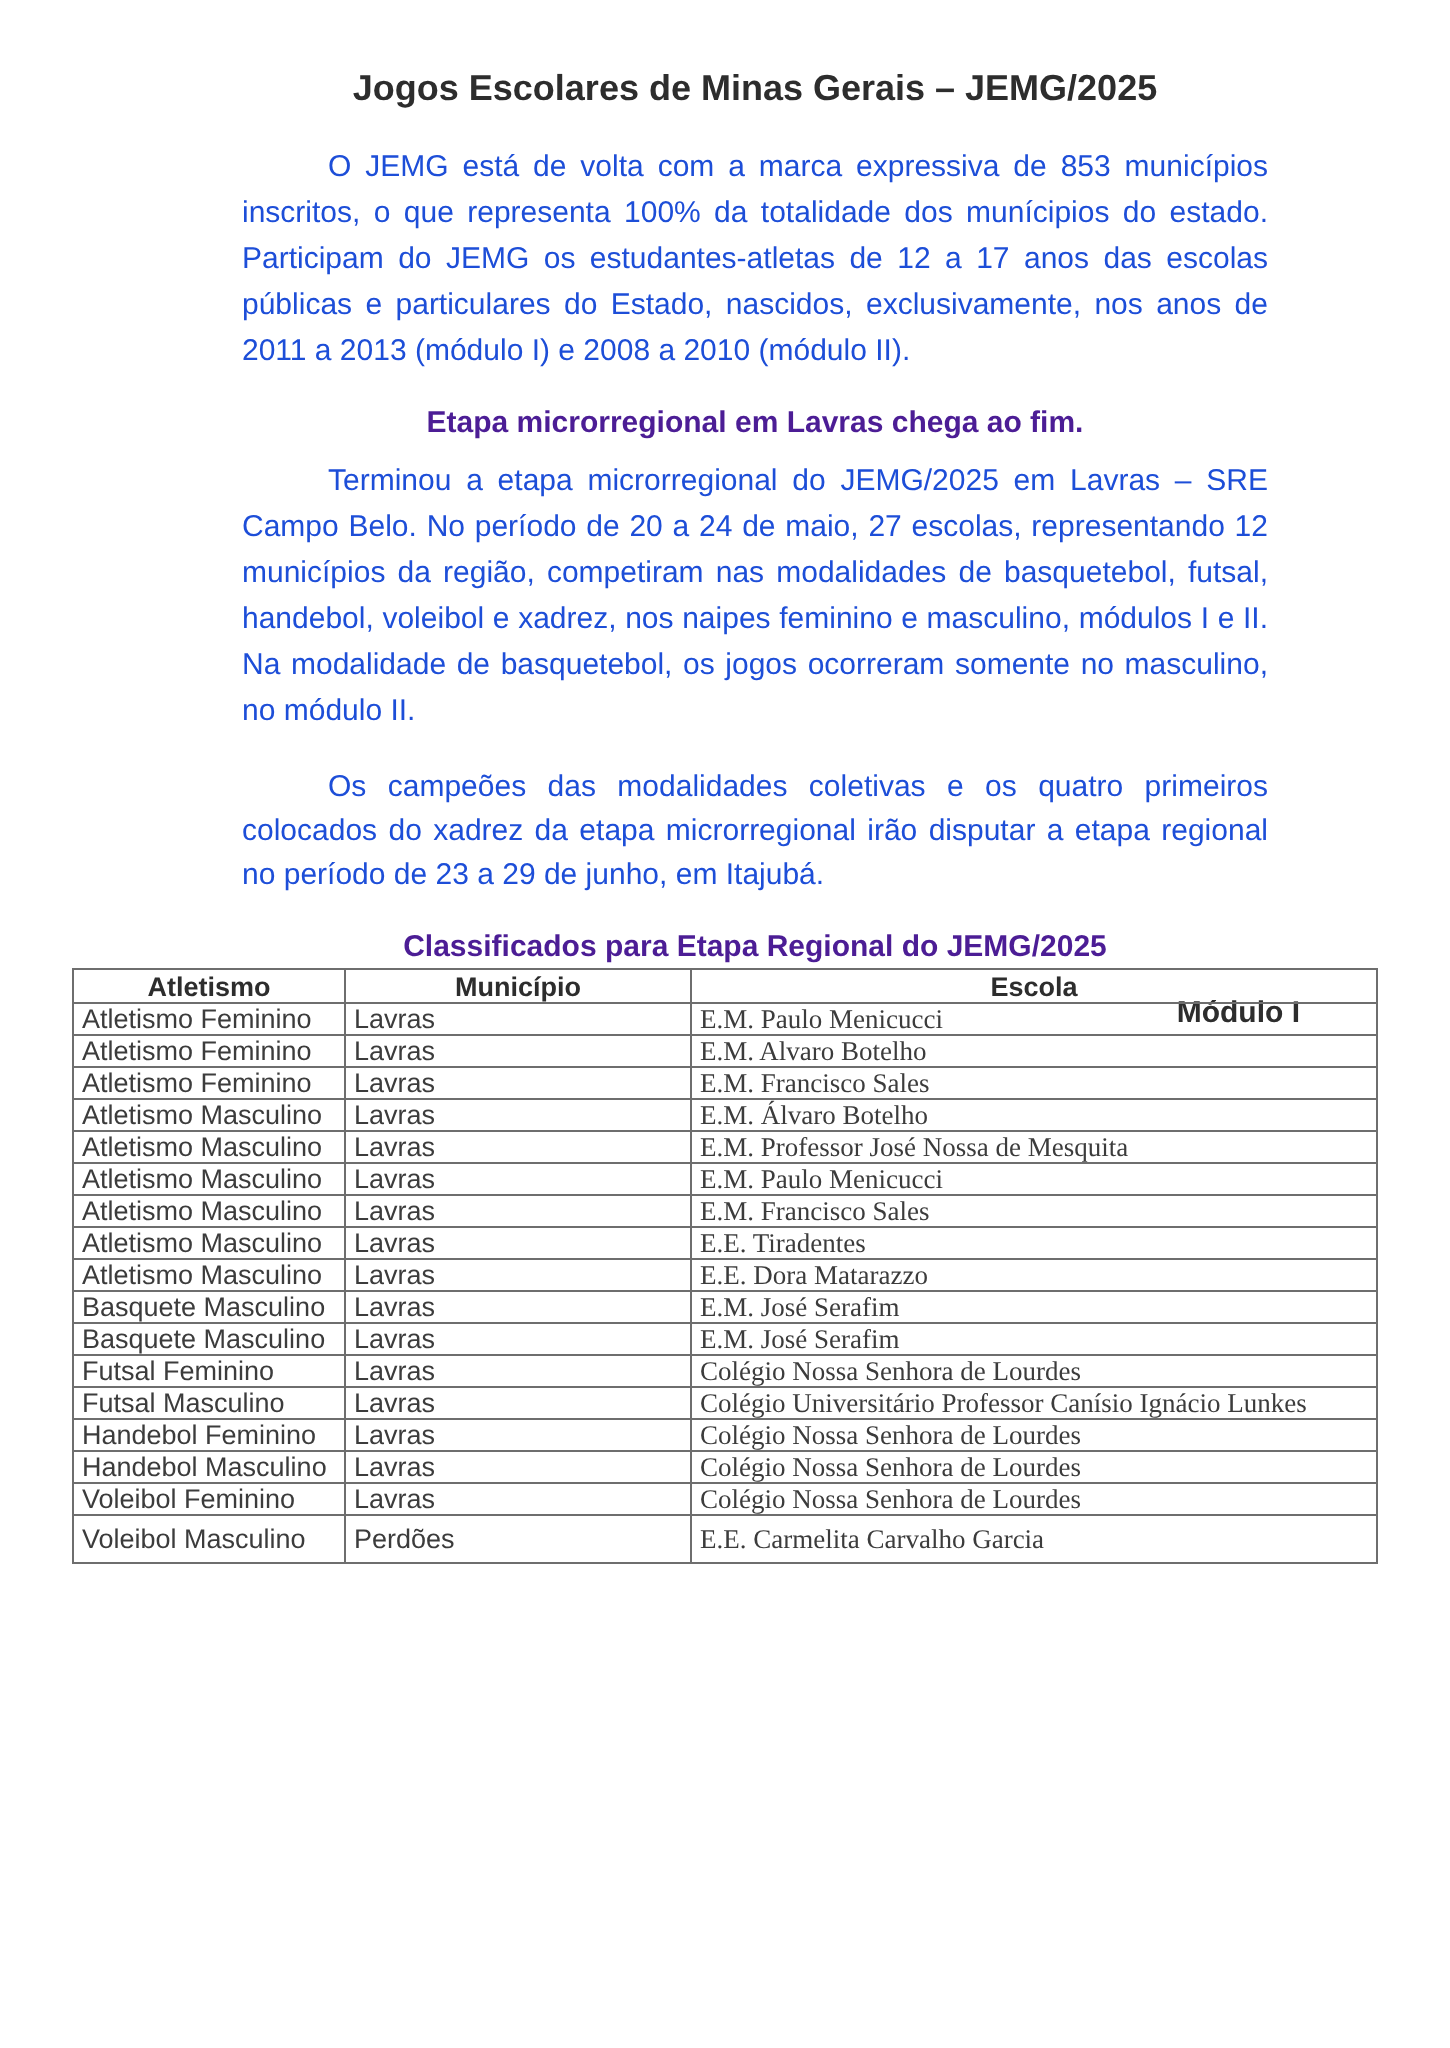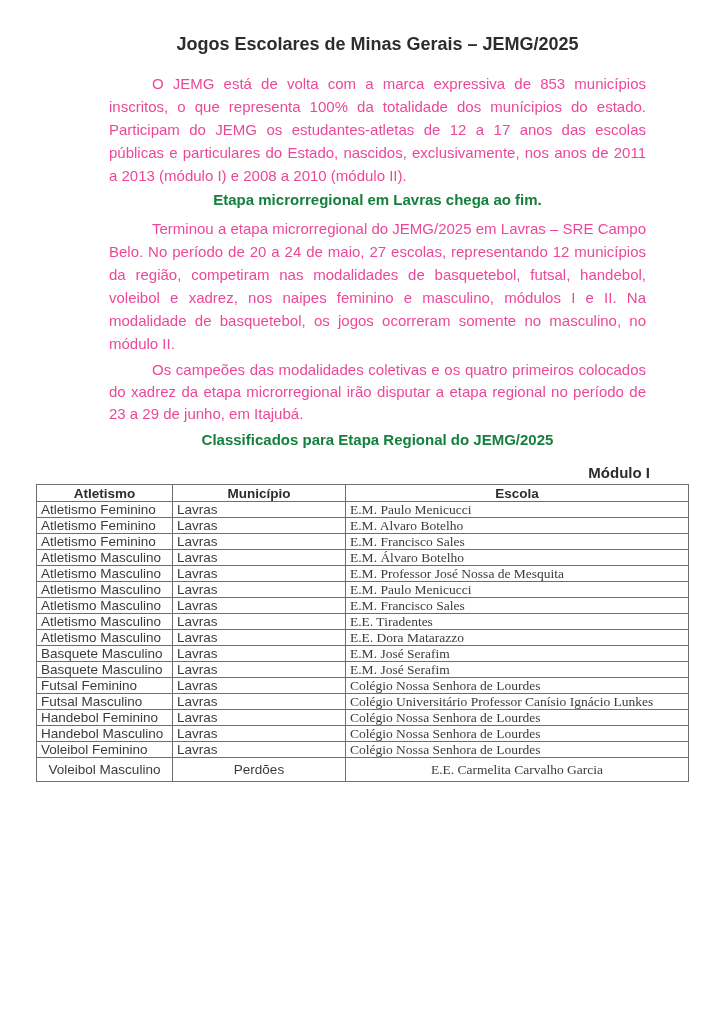--- a/index.html
+++ b/index.html
@@ -16,34 +16,34 @@
     position:absolute;
     left:105px;top:0;width:545px;
   }
   h1.doc-title{
     margin:36px 0 0 0;
     font-size:18px;line-height:17px;
     font-weight:bold;color:#2d2d2d;
     text-align:center;
   }
   p.body-p{
-    margin:4px;
+    margin:16px;
     font-size:15px;
     line-height:23px;
     text-align:justify;
     text-indent:43px;
-    color:#ec4899;
+    color:#1d4ed8;
   }
   p.p1{margin-top:19px;}
   p.p2{margin-top:9px;}
   p.p3{margin-top:0;line-height:22px;}
   h2.doc-h2{
     margin:2px 0 0 0;
     font-size:15px;line-height:17px;
-    font-weight:bold;color:#15803d;
+    font-weight:bold;color:#4c1d95;
     text-align:center;
   }
   h2.h2-classificados{margin-top:6px;}
   h3.module-label{
     margin:16px 0 0 0;
     font-size:15px;line-height:17px;
     font-weight:bold;color:#2d2d2d;
     text-align:right;
   }
   table.schools{
@@ -63,21 +63,21 @@
     vertical-align:middle;
   }
   table.schools thead tr{height:17px;}
   table.schools th{
     font-weight:bold;
     text-align:center;
     color:#2d2d2d;
     line-height:15px;
   }
   table.schools tbody tr{height:16px;}
-  table.schools tbody tr.tall-row{height:24px;text-align:center;}
+  table.schools tbody tr.tall-row{height:24px;}
   table.schools td{line-height:15px;}
   td.col-modalidade{padding-left:5px;}
   td.col-municipio{padding-left:8px;}
   td.col-escola{padding-left:8px;font-family:Liberation Serif, serif;}
 </style>
 </head>
 <body>
 
 <div class="page">
   <div class="content">

